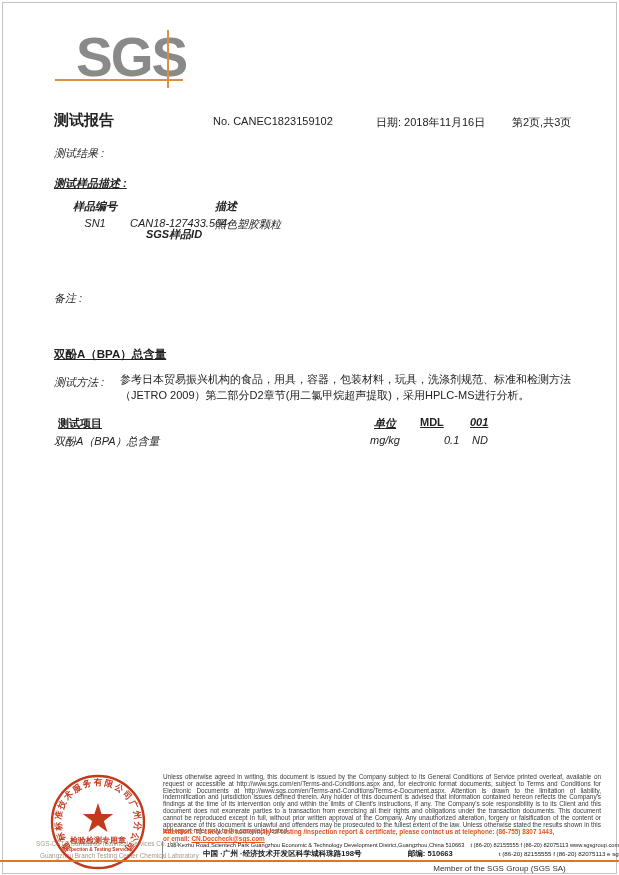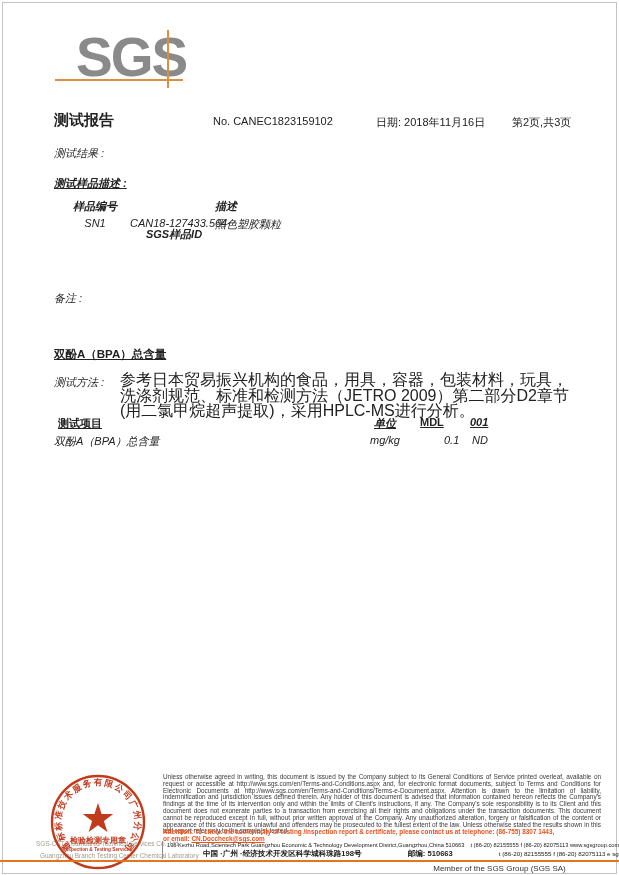--- a/index.html
+++ b/index.html
@@ -25,21 +25,21 @@
   .st-h1{left:64px;top:199px;width:62px;text-align:center;font-weight:bold;}
   .st-h2{left:136px;top:199px;width:76px;text-align:center;font-weight:bold;margin-top:28px;}
   .st-h3{left:215px;top:199px;font-weight:bold;}
   .st-c1{left:64px;top:217px;width:62px;text-align:center;}
   .st-c2{left:130px;top:217px;}
   .st-c3{left:215px;top:217px;}
   .notes-label{left:54px;top:247px;margin-top:44px;}
   .notes{left:78px;top:266px;font-size:11px;line-height:20.5px;}
   .bpa-heading{left:54px;top:347px;font-size:11.5px;font-weight:bold;text-decoration:underline;}
   .method-label{left:54px;top:375px;}
-  .method-text{left:120px;top:372px;width:452px;font-size:16px;line-height:15.5px;white-space:normal;}
+  .method-text{left:120px;top:372px;width:452px;font-size:11px;line-height:15.5px;white-space:normal;}
   
   .rt-h{font-weight:bold;text-decoration:underline;font-size:11px;}
   .rt-h1{left:58px;top:416px;}
   .rt-h2{left:374px;top:416px;font-style:italic;}
   .rt-h3{left:420px;top:416px;}
   .rt-h4{left:470px;top:416px;font-style:italic;}
   .rt-c1{left:54px;top:434px;}
   .rt-c2{left:370px;top:434px;}
   .rt-c3{left:444px;top:434px;}
   .rt-c4{left:472px;top:434px;}

